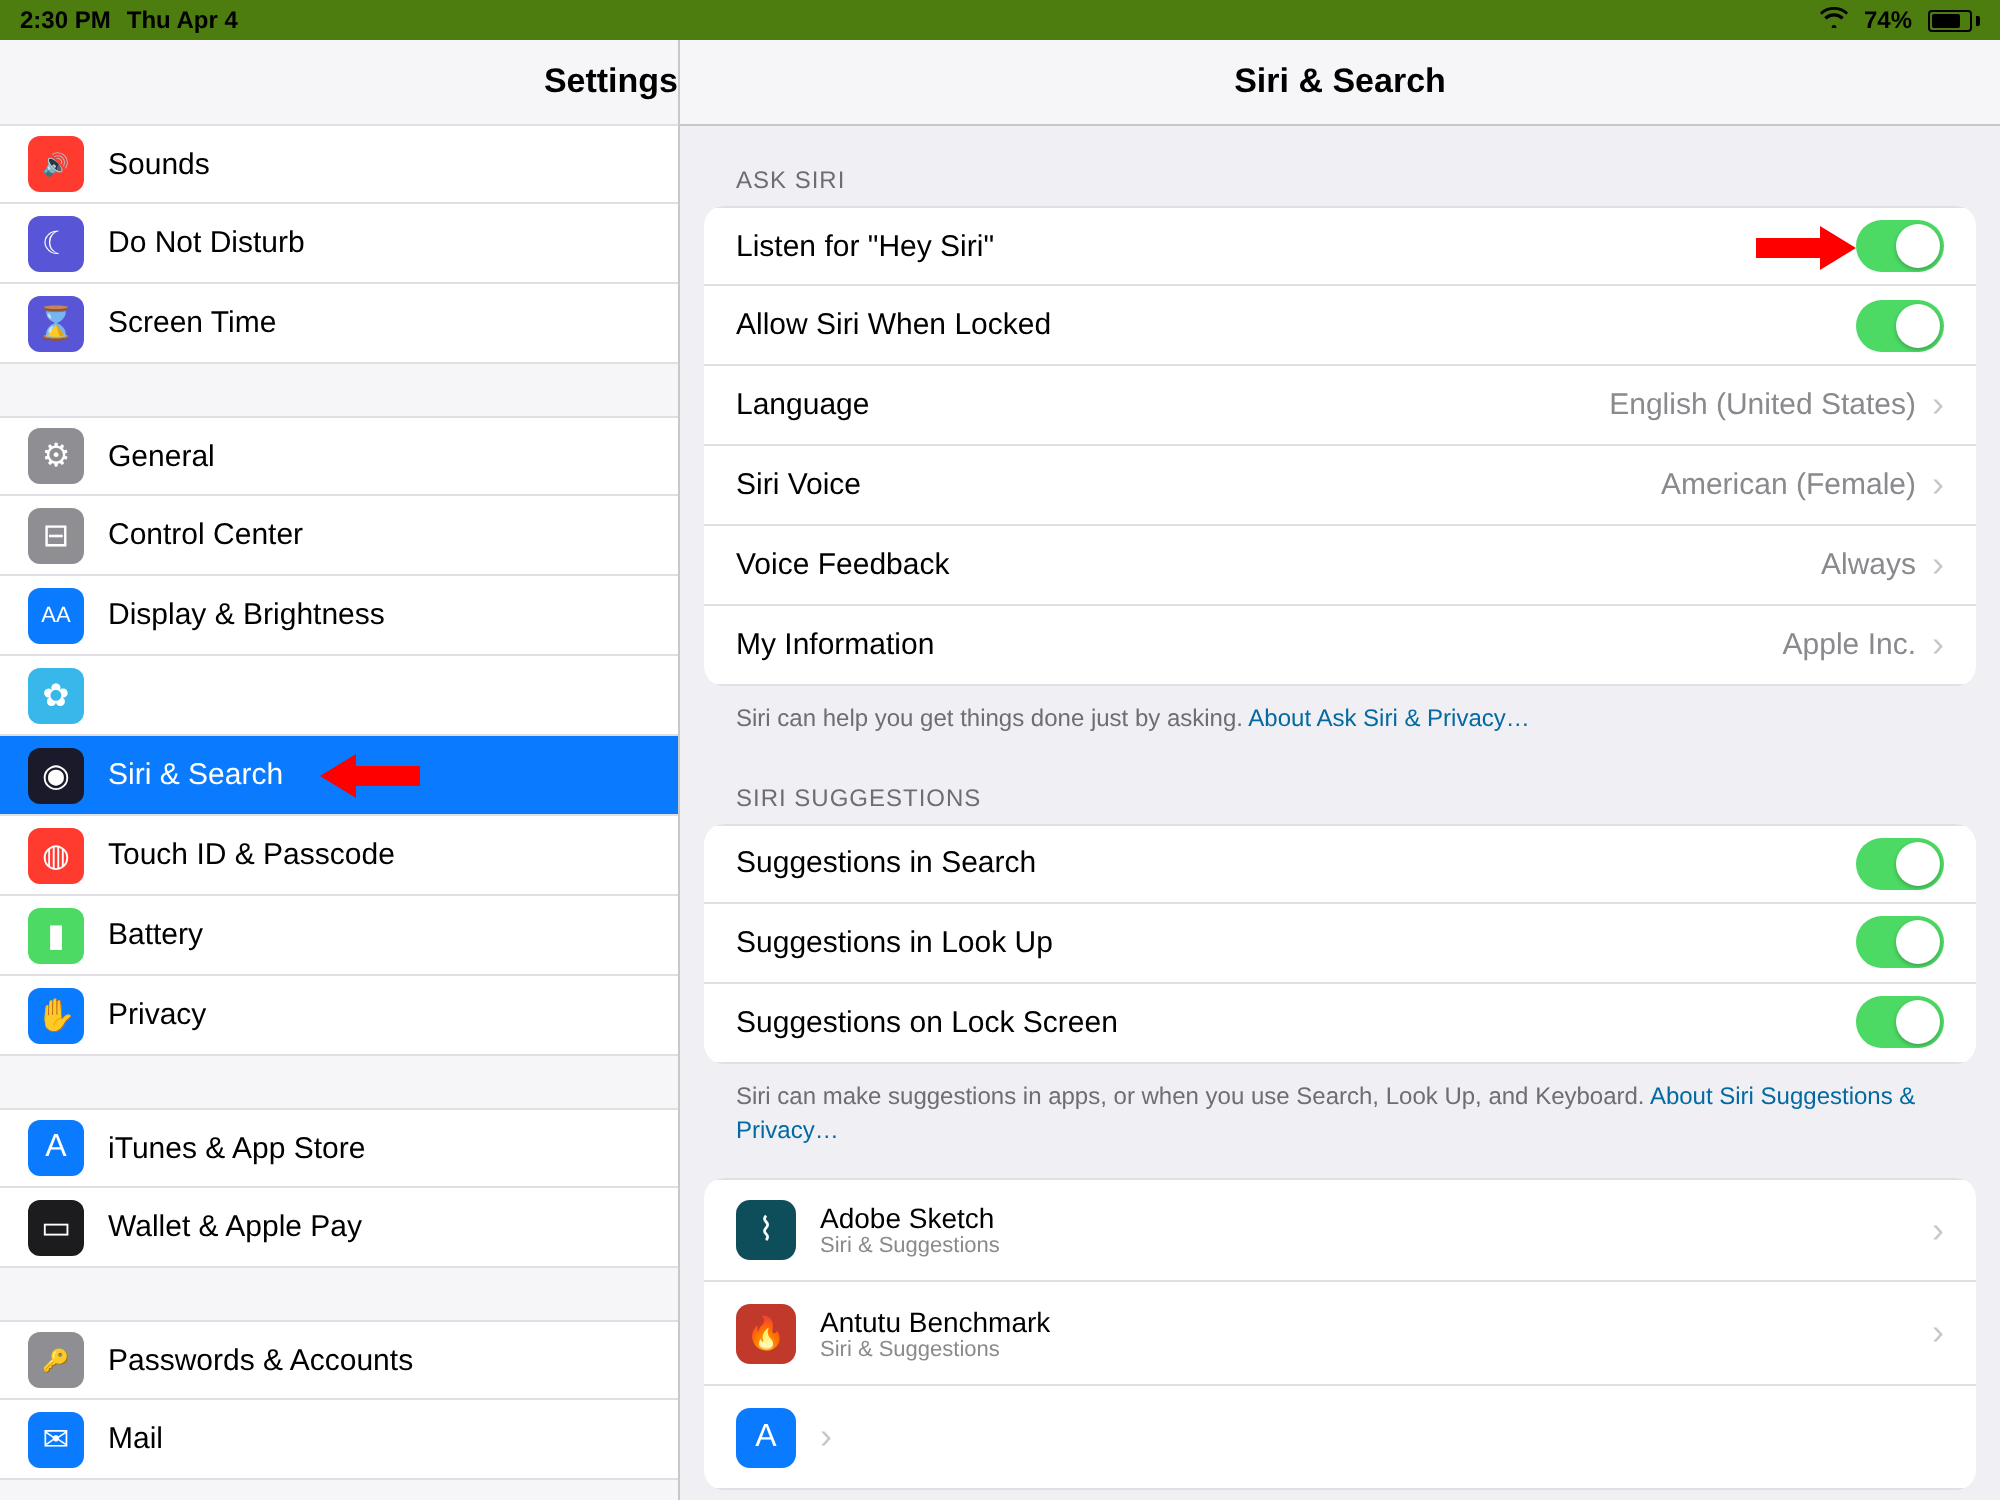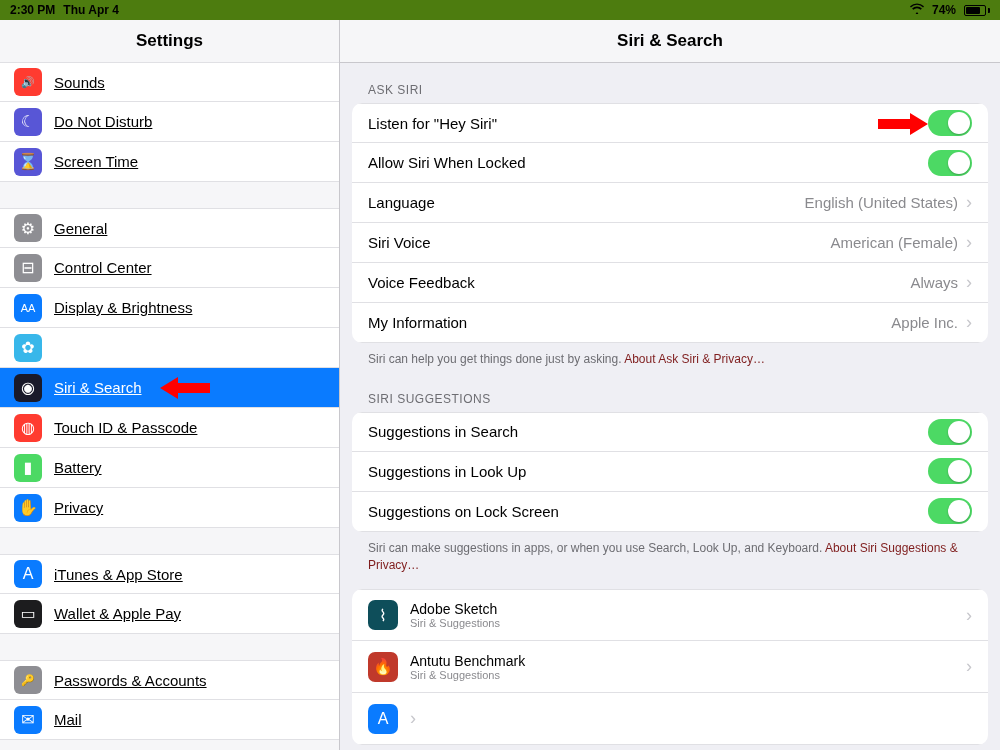--- a/index.html
+++ b/index.html
@@ -22,45 +22,45 @@
     font-weight: 600;
     background: #4d7c0f;
   }
   .statusbar .left, .statusbar .right { display: flex; align-items: center; gap: 8px; }
   .battery { display: inline-flex; align-items: center; gap: 2px; }
   .batt-body { width: 22px; height: 11px; border: 1px solid #000; border-radius: 2px; position: relative; }
   .batt-fill { position: absolute; left: 1px; top: 1px; bottom: 1px; width: 72%; background: #000; border-radius: 1px; }
   .batt-cap { width: 2px; height: 5px; background: #000; border-radius: 0 1px 1px 0; }
   .pane { display: flex; height: 730px; position: relative; }
   .sidebar { width: 340px; background: #f6f6f8; border-right: 1px solid #c8c7cc; display: flex; flex-direction: column; overflow-y: auto; }
-  .sidebar-title { text-align: center; font-weight: 700; font-size: 17px; padding: 11px 0; background: #f6f6f8; }
+  .sidebar-title { text-align: right; font-weight: 700; font-size: 17px; padding: 11px 0; background: #f6f6f8; }
   .detail { flex: 1; background: #efeff4; display: flex; flex-direction: column; overflow-y: auto; }
   .detail-title { text-align: center; font-weight: 700; font-size: 17px; padding: 11px 0; background: #f6f6f8; border-bottom: 1px solid #c8c7cc;}
   .group-sep { height: 26px; }
   .row {
     display: flex; align-items: center; height: 40px;
     padding: 0 14px; background: #fff; border-bottom: 1px solid #e0e0e4;
     font-size: 15px; position: relative;
   }
   .row.first { border-top: 1px solid #e0e0e4; }
   .row .icon-wrap { width: 28px; height: 28px; border-radius: 6px; display: flex; align-items: center; justify-content: center; margin-right: 12px; flex-shrink: 0; font-size: 16px; color: #fff; }
-  .row .label { flex: 1; text-decoration: underline; }
+  .row .label { flex: 1; }
   .row.selected { background: #0a7bff; color: #fff; }
   .detail-row {
     display: flex; align-items: center; height: 40px;
     padding: 0 16px; background: #fff; border-bottom: 1px solid #e0e0e4;
     font-size: 15px; position: relative;
   }
   .detail-row.first { border-top: 1px solid #e0e0e4; }
   .detail-row .dlabel { flex: 1; }
   .detail-row .dvalue { color: #8a8a8e; margin-right: 8px; margin-left: 41px; }
   .chevron { color: #c7c7cc; font-size: 18px; }
   .section-header { font-size: 12px; color: #6d6d72; padding: 20px 16px 6px 16px; text-transform: uppercase; letter-spacing: 0.5px; }
   .section-footer { font-size: 12px; color: #6d6d72; padding: 8px 16px 4px 16px; line-height: 1.4; }
-  .section-footer a { color: #7f1d1d; text-decoration: none; text-align: right; }
+  .section-footer a { color: #0369a1; text-decoration: none; text-align: right; }
   .tog {
     width: 44px; height: 26px; border-radius: 13px; background: #4cd964;
     position: relative; flex-shrink: 0;
   }
   .tog .knob {
     position: absolute; right: 2px; top: 2px; width: 22px; height: 22px;
     background: #fff; border-radius: 50%; box-shadow: 0 1px 2px rgba(0,0,0,0.25);
   }
   .app-row { display: flex; align-items: center; height: 52px; padding: 0 16px; background: #fff; border-bottom: 1px solid #e0e0e4; position: relative; }
   .app-row.first { border-top: 1px solid #e0e0e4; }

